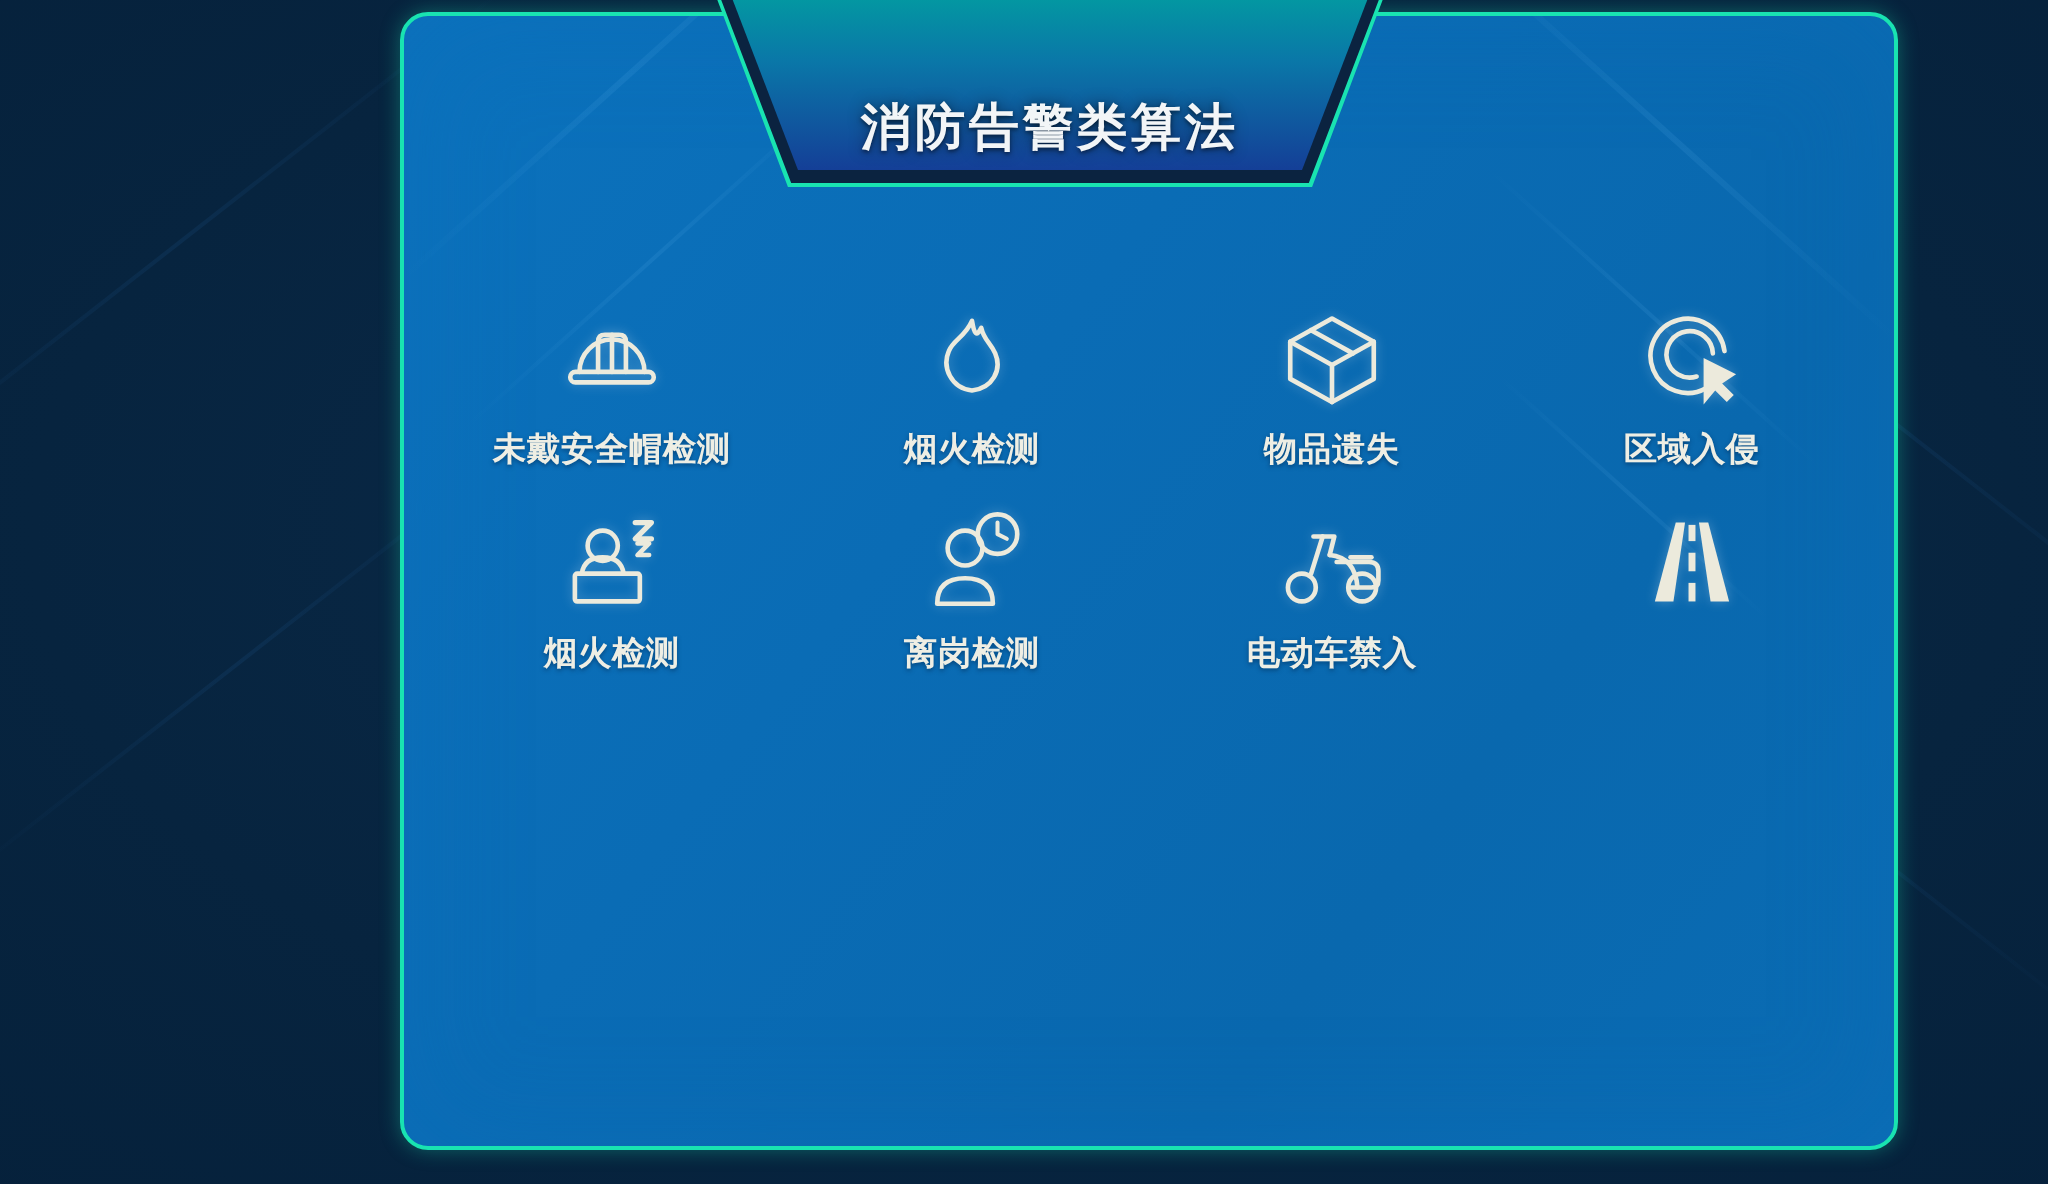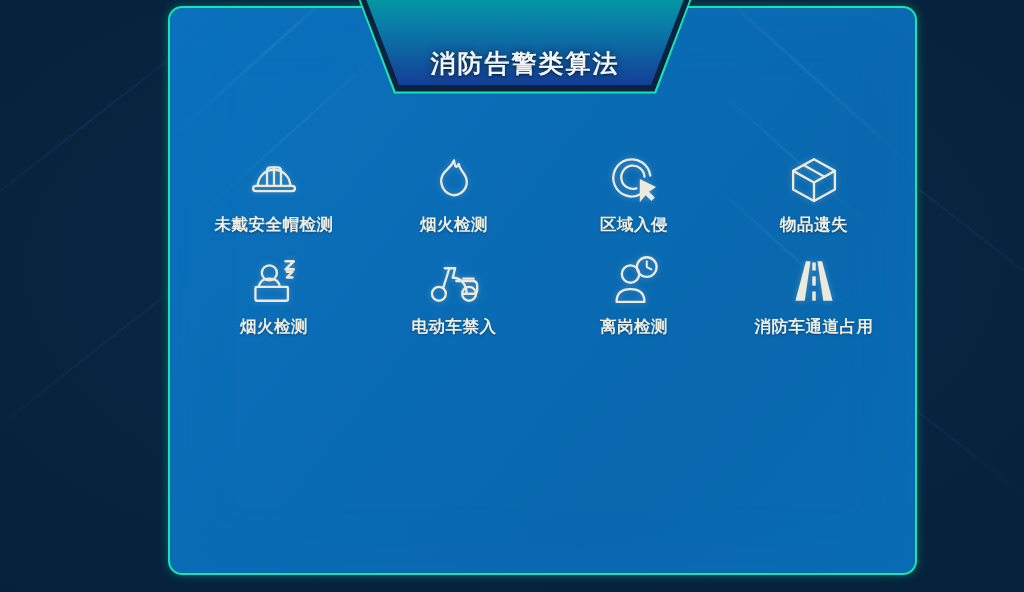--- a/index.html
+++ b/index.html
@@ -30,21 +30,21 @@
     pointer-events: none;
   }
   .bg-streak.s1 { left: -120px; top: 120px;  width: 420px; height: 2px; }
   .bg-streak.s2 { left: -60px;  top: 330px;  width: 360px; height: 2px; }
   .bg-streak.s3 { right: -120px; top: 200px; width: 420px; height: 2px; transform: rotate(38deg); }
   .bg-streak.s4 { right: -60px;  top: 400px; width: 360px; height: 2px; transform: rotate(38deg); }
 
   
   #panel {
     position: absolute;
-    left: 168px;
+    left: 200px;
     top: 6px;
     width: 749px;
     height: 569px;
     box-sizing: border-box;
     border: 2px solid #19e3b1;
     border-radius: 14px;
     background:
       linear-gradient(128deg, #0b72bd 0%, #0a6cb5 38%, #0968ae 70%, #0a6cb4 100%);
     box-shadow:
       0 0 10px rgba(25,227,177,0.35),
@@ -171,92 +171,91 @@
           <svg viewBox="0 0 100 100">
             <path d="M50 18 C44 32 34 34 30 44 C24 58 32 76 50 78 C68 76 76 60 70 46 C66 37 60 34 58 24 C54 32 52 30 50 18 Z"></path>
           </svg>
         </span>
         <span class="algo-label">烟火检测</span>
       </div>
 
       <div class="algo-item">
         <span class="algo-icon">
           <svg viewBox="0 0 100 100">
-            <path d="M78 44 A32 32 0 1 0 62 76"></path>
-            <path d="M68 46 A20 20 0 1 0 54 66"></path>
-            <path d="M60 50 L60 90 L70 78 L80 88 L86 82 L76 72 L88 64 Z" class="solid"></path>
-          </svg>
-        </span>
-        <span class="algo-label">区域入侵</span>
-      </div>
-
-      <div class="algo-item">
-        <span class="algo-icon">
-          <svg viewBox="0 0 100 100">
             <path d="M50 16 L86 36 L86 68 L50 88 L14 68 L14 36 Z"></path>
             <path d="M14 36 L50 56 L86 36"></path>
             <path d="M50 56 L50 88"></path>
             <path d="M32 26 L68 46"></path>
           </svg>
         </span>
         <span class="algo-label">物品遗失</span>
+      </div>
+
+      <div class="algo-item">
+        <span class="algo-icon">
+          <svg viewBox="0 0 100 100">
+            <path d="M78 44 A32 32 0 1 0 62 76"></path>
+            <path d="M68 46 A20 20 0 1 0 54 66"></path>
+            <path d="M60 50 L60 90 L70 78 L80 88 L86 82 L76 72 L88 64 Z" class="solid"></path>
+          </svg>
+        </span>
+        <span class="algo-label">区域入侵</span>
       </div>
 
 
       <div class="algo-item">
         <span class="algo-icon">
           <svg viewBox="0 0 100 100">
             <circle cx="42" cy="36" r="13"></circle>
             <path d="M24 60 q2-14 18-14 q16 0 18 14"></path>
             <rect x="18" y="60" width="56" height="24" rx="2"></rect>
             <path d="M70 16 H84 L70 30 H84" stroke-width="4.5"></path>
             <path d="M72 34 H82 L72 44 H82" stroke-width="4"></path>
           </svg>
         </span>
         <span class="algo-label">烟火检测</span>
+      </div>
+
+      <div class="algo-item">
+        <span class="algo-icon">
+          <svg viewBox="0 0 100 100">
+            <circle cx="44" cy="38" r="15"></circle>
+            <path d="M20 86 q0-22 24-22 q24 0 24 22 Z"></path>
+            <circle cx="72" cy="26" r="17"></circle>
+            <path d="M72 16 L72 26 L80 30" stroke-width="3.5"></path>
+          </svg>
+        </span>
+        <span class="algo-label">离岗检测</span>
       </div>
 
       <div class="algo-item">
         <span class="algo-icon">
           <svg viewBox="0 0 100 100">
             <circle cx="24" cy="72" r="12"></circle>
             <circle cx="76" cy="72" r="12"></circle>
             <path d="M34 28 H52 L48 44"></path>
             <path d="M42 28 L32 60"></path>
             <path d="M48 44 q22 2 24 28"></path>
             <path d="M54 50 H82 q8 0 8 8 V66 q0 6 -6 6 H66"></path>
             <path d="M66 46 H84"></path>
           </svg>
         </span>
         <span class="algo-label">电动车禁入</span>
       </div>
 
       <div class="algo-item">
         <span class="algo-icon">
           <svg viewBox="0 0 100 100">
-            <circle cx="44" cy="38" r="15"></circle>
-            <path d="M20 86 q0-22 24-22 q24 0 24 22 Z"></path>
-            <circle cx="72" cy="26" r="17"></circle>
-            <path d="M72 16 L72 26 L80 30" stroke-width="3.5"></path>
-          </svg>
-        </span>
-        <span class="algo-label">离岗检测</span>
-      </div>
-
-      <div class="algo-item">
-        <span class="algo-icon">
-          <svg viewBox="0 0 100 100">
             <path d="M36 16 L44 16 L34 84 L18 84 Z" class="solid"></path>
             <path d="M64 16 L56 16 L66 84 L82 84 Z" class="solid"></path>
             <path d="M47 18 L53 18 L53 32 L47 32 Z" class="solid"></path>
             <path d="M47 42 L53 42 L53 58 L47 58 Z" class="solid"></path>
             <path d="M47 68 L53 68 L53 84 L47 84 Z" class="solid"></path>
           </svg>
         </span>
-        <span class="algo-label">消防车通道占用</span>
       </div>
 
     </div>
   </div>
 
   <div id="banner">
     <svg viewBox="0 0 340 106" width="340" height="106">
       <defs>
         <linearGradient id="bannerGrad" x1="0" y1="0" x2="0" y2="1">
           <stop offset="0%" stop-color="#00a59f"></stop>

